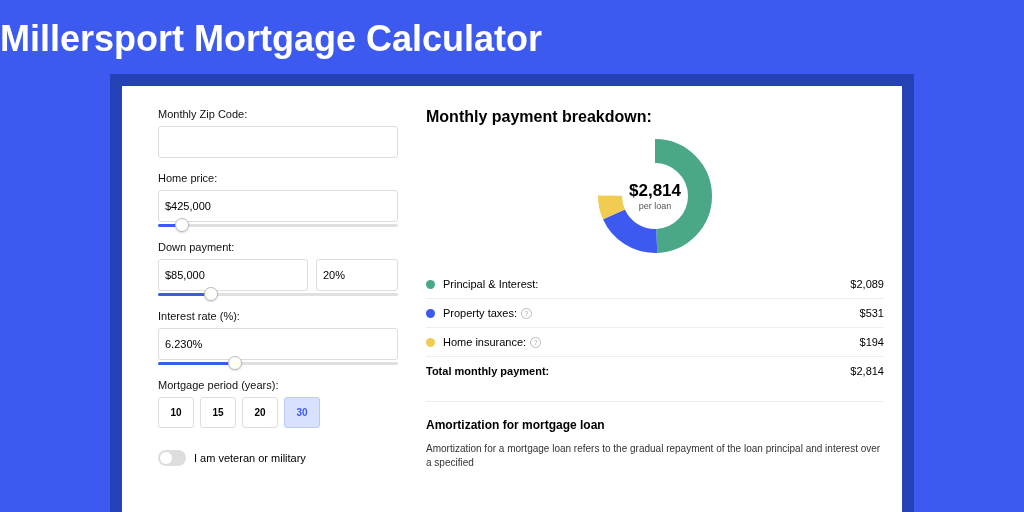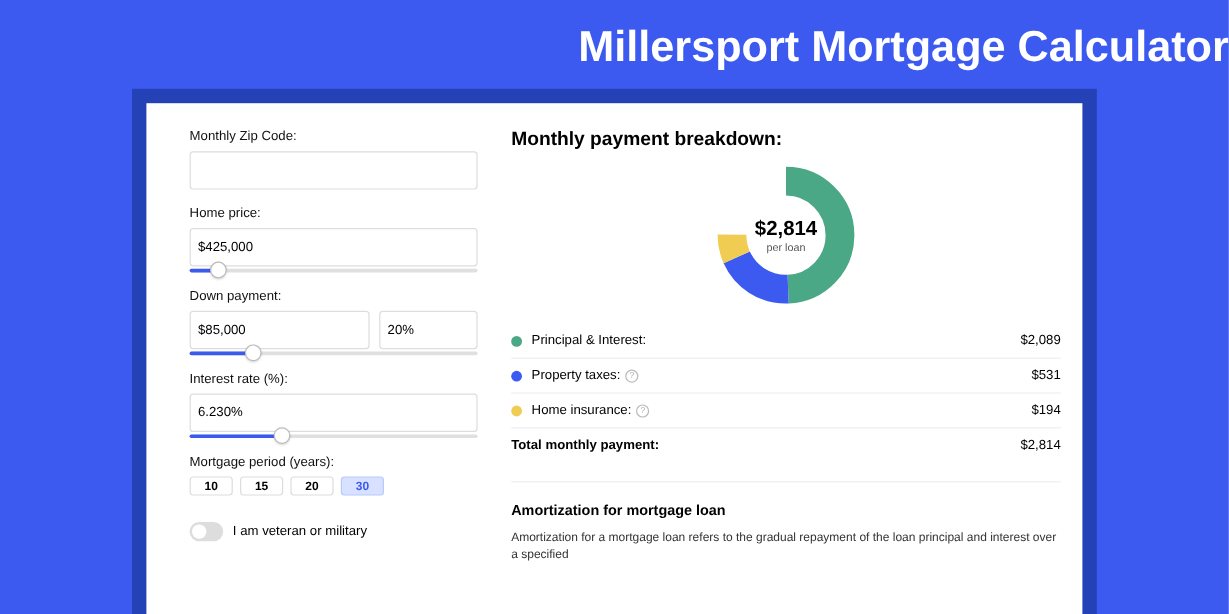--- a/index.html
+++ b/index.html
@@ -1,30 +1,30 @@
 <!DOCTYPE html>
 <html><head>
 <meta charset="utf-8">
 <style>
   * { box-sizing: border-box; margin: 0; padding: 0; font-family: -apple-system, BlinkMacSystemFont, "Segoe UI", Arial, sans-serif; }
   body { width: 1024px; height: 512px; background: #3C5AF0; overflow: hidden; }
-  .page-title { color: #fff; font-size: 36px; font-weight: 700; text-align: right; padding: 18px 0 14px; }
+  .page-title { color: #fff; font-size: 36px; font-weight: 700; text-align: left; padding: 18px 0 14px; }
   .card-wrap { margin: 0 110px; background: #2441B5; padding: 12px 12px 0; height: 440px; }
   .card { background: #fff; height: 100%; display: flex; gap: 28px; padding: 22px 18px 0 36px; }
   .left-col { width: 240px; flex-shrink: 0; }
   .right-col { flex: 1; }
   .field-label { font-size: 11px; color: #111; margin-bottom: 6px; display: block; }
   .text-input { width: 100%; height: 32px; border: 1px solid #ddd; border-radius: 3px; padding: 0 6px; font-size: 11px; background: #fff; }
   .field-block { margin-bottom: 14px; }
   .slider-track { position: relative; height: 3px; background: #e0e0e0; margin-top: 2px; border-radius: 2px; }
   .slider-fill { position: absolute; height: 3px; background: #3C5AF0; left: 0; border-radius: 2px; }
   .slider-thumb { position: absolute; width: 14px; height: 14px; background: #fff; border: 1px solid #bbb; border-radius: 50%; top: -6px; transform: translateX(-50%); box-shadow: 0 1px 2px rgba(0,0,0,0.15); }
   .dp-row { display: flex; gap: 8px; }
   .period-row { display: flex; gap: 6px; }
-  .period-btn { width: 36px; height: 16px; border: 1px solid #ddd; border-radius: 3px; background: #fff; font-size: 10px; font-weight: 600; display: flex; align-items: center; justify-content: center; cursor: pointer; }
+  .period-btn { width: 36px; height: 31px; border: 1px solid #ddd; border-radius: 3px; background: #fff; font-size: 10px; font-weight: 600; display: flex; align-items: center; justify-content: center; cursor: pointer; }
   .period-btn.sel { background: #d8e1ff; border-color: #b8c9ff; color: #3C5AF0; }
   .toggle-row { display: flex; align-items: center; gap: 8px; margin-top: 22px; }
   .toggle { width: 28px; height: 16px; background: #ddd; border-radius: 8px; position: relative; cursor: pointer; }
   .toggle::after { content: ''; position: absolute; width: 12px; height: 12px; background: #fff; border-radius: 50%; top: 2px; left: 2px; }
   .toggle-label { font-size: 11px; }
   .section-title { font-size: 16px; font-weight: 700; margin-bottom: 10px; }
   .donut-wrap { display: flex; justify-content: center; margin: 6px 0 14px; }
   .donut { position: relative; width: 120px; height: 120px; }
   .donut-center { position: absolute; inset: 0; display: flex; flex-direction: column; align-items: center; justify-content: center; }
   .donut-val { font-size: 17px; font-weight: 700; }

